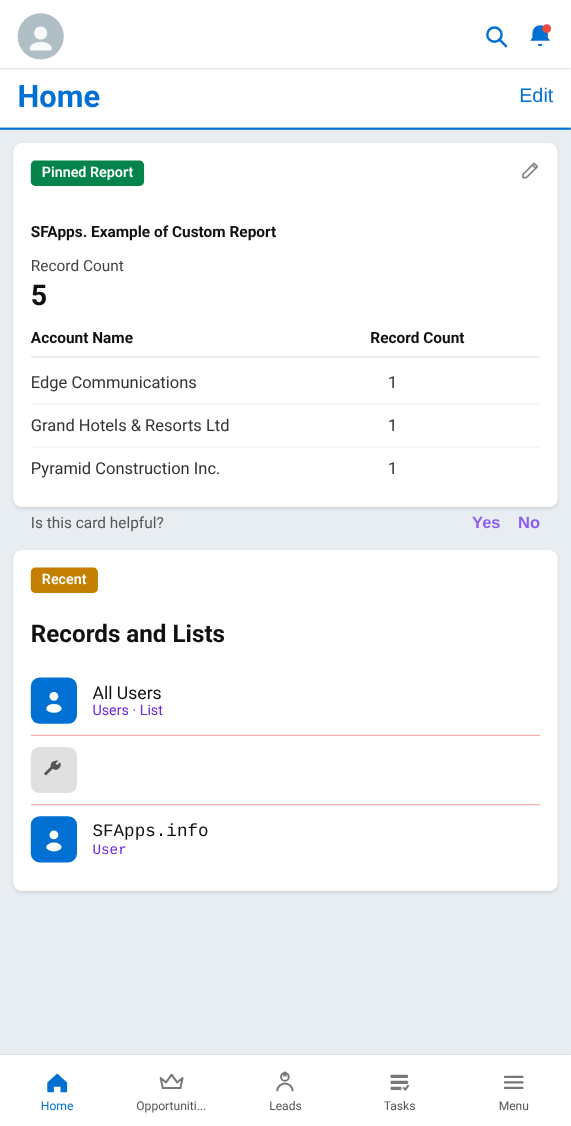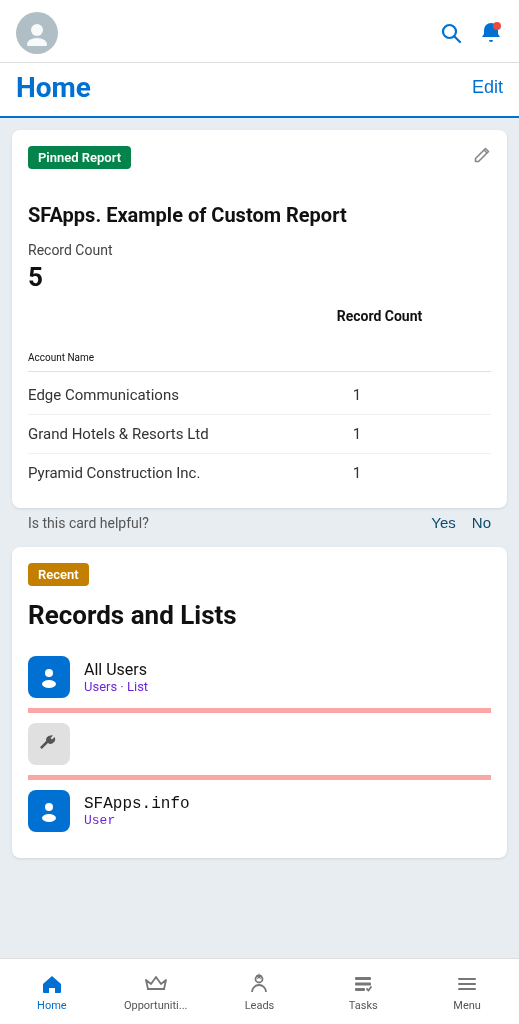--- a/index.html
+++ b/index.html
@@ -89,21 +89,21 @@
       display: inline-block;
     }
 
     .edit-icon {
       color: #777;
       font-size: 18px;
       cursor: pointer;
     }
 
     .report-title {
-      font-size: 20px;
+      font-size: 14px;
       font-weight: 700;
       color: #111;
       margin-bottom: 14px;
       line-height: 1.3;
       margin-top: 33px;
     }
 
     .record-count-label {
       font-size: 14px;
       color: #444;
@@ -117,21 +117,21 @@
       margin-bottom: 16px;
     }
 
     .table-section { width: 100%; }
     .table-header-row {
       display: flex;
       padding-bottom: 8px;
       border-bottom: 1px solid #e0e0e0;
       margin-bottom: 4px;
     }
-    .col-account { flex: 2; font-size: 10px; font-weight: 400; color: #111; margin-top: 44px; }
+    .col-account { flex: 2; font-size: 14px; font-weight: 700; color: #111; }
     .col-count { flex: 1; font-size: 14px; font-weight: 700; color: #111; }
 
     .table-data-row {
       display: flex;
       padding: 10px 0;
       border-bottom: 1px solid #f0f0f0;
       gap: 48px;
     }
     .table-data-row:last-child { border-bottom: none; }
     .col-account-val { flex: 2; font-size: 15px; color: #333; }
@@ -142,22 +142,22 @@
       display: flex;
       align-items: center;
       justify-content: space-between;
       padding: 6px 16px;
       margin-bottom: 0;
     }
     .helpful-text { font-size: 14px; color: #555; }
     .helpful-buttons { display: flex; gap: 16px; }
     .helpful-btn {
       font-size: 15px;
-      color: #0c4a6e;
-      font-weight: 400;
+      color: #8b5cf6;
+      font-weight: 700;
       background: none;
       border: none;
       cursor: pointer;
     }
 
     
     .recent-card {
       background: #fff;
       border-radius: 8px;
       padding: 16px;
@@ -166,36 +166,36 @@
     }
 
     .recent-badge {
       background: #c47f00;
       color: #fff;
       font-size: 13px;
       font-weight: 600;
       padding: 4px 10px;
       border-radius: 4px;
       display: inline-block;
-      margin-bottom: 14px;
+      margin-bottom: 26px;
     }
 
     .section-title {
-      font-size: 26px;
+      font-size: 22px;
       font-weight: 700;
       color: #111;
       margin-bottom: 16px;
     }
 
     .list-item {
       display: flex;
       align-items: center;
       gap: 14px;
       padding: 10px 0;
-      border-bottom: 5px solid #fca5a5;
+      border-bottom: 1px solid #fca5a5;
       cursor: pointer;
     }
     .list-item:last-child { border-bottom: none; font-family: Liberation Mono, monospace; }
 
     .list-icon-blue {
       width: 42px; height: 42px;
       border-radius: 8px;
       background: #0070d2;
       display: flex; align-items: center; justify-content: center;
       flex-shrink: 0;

